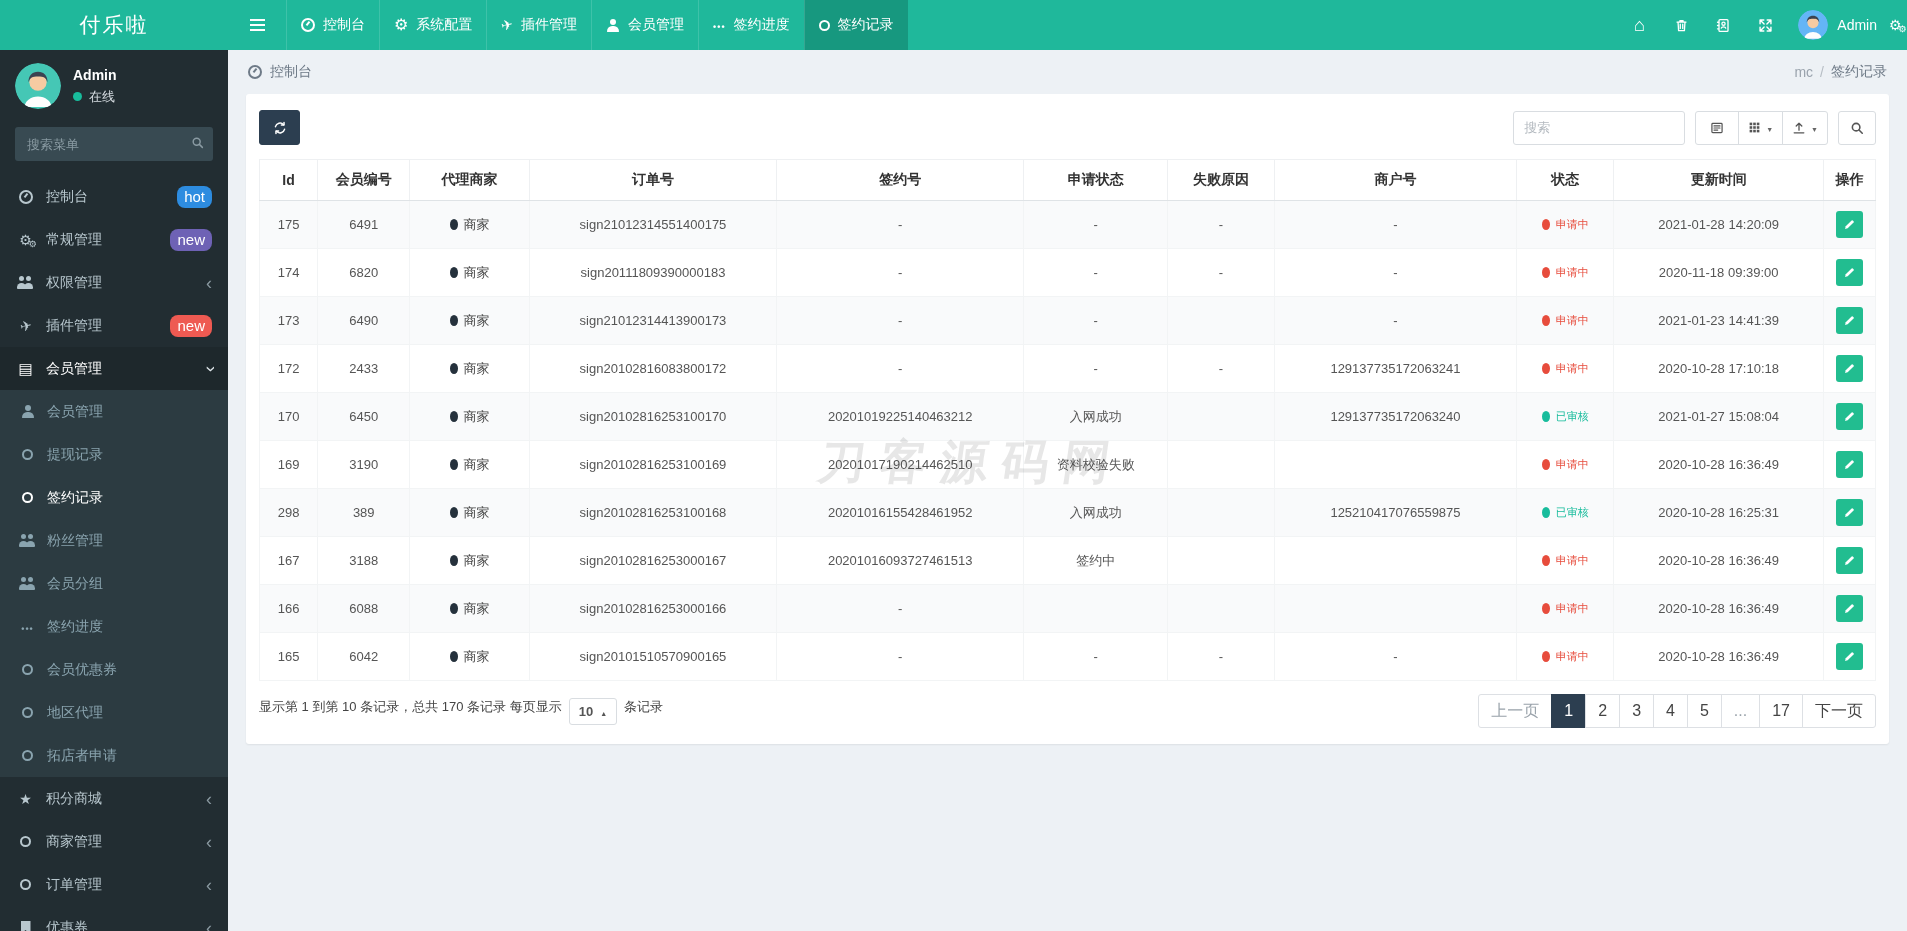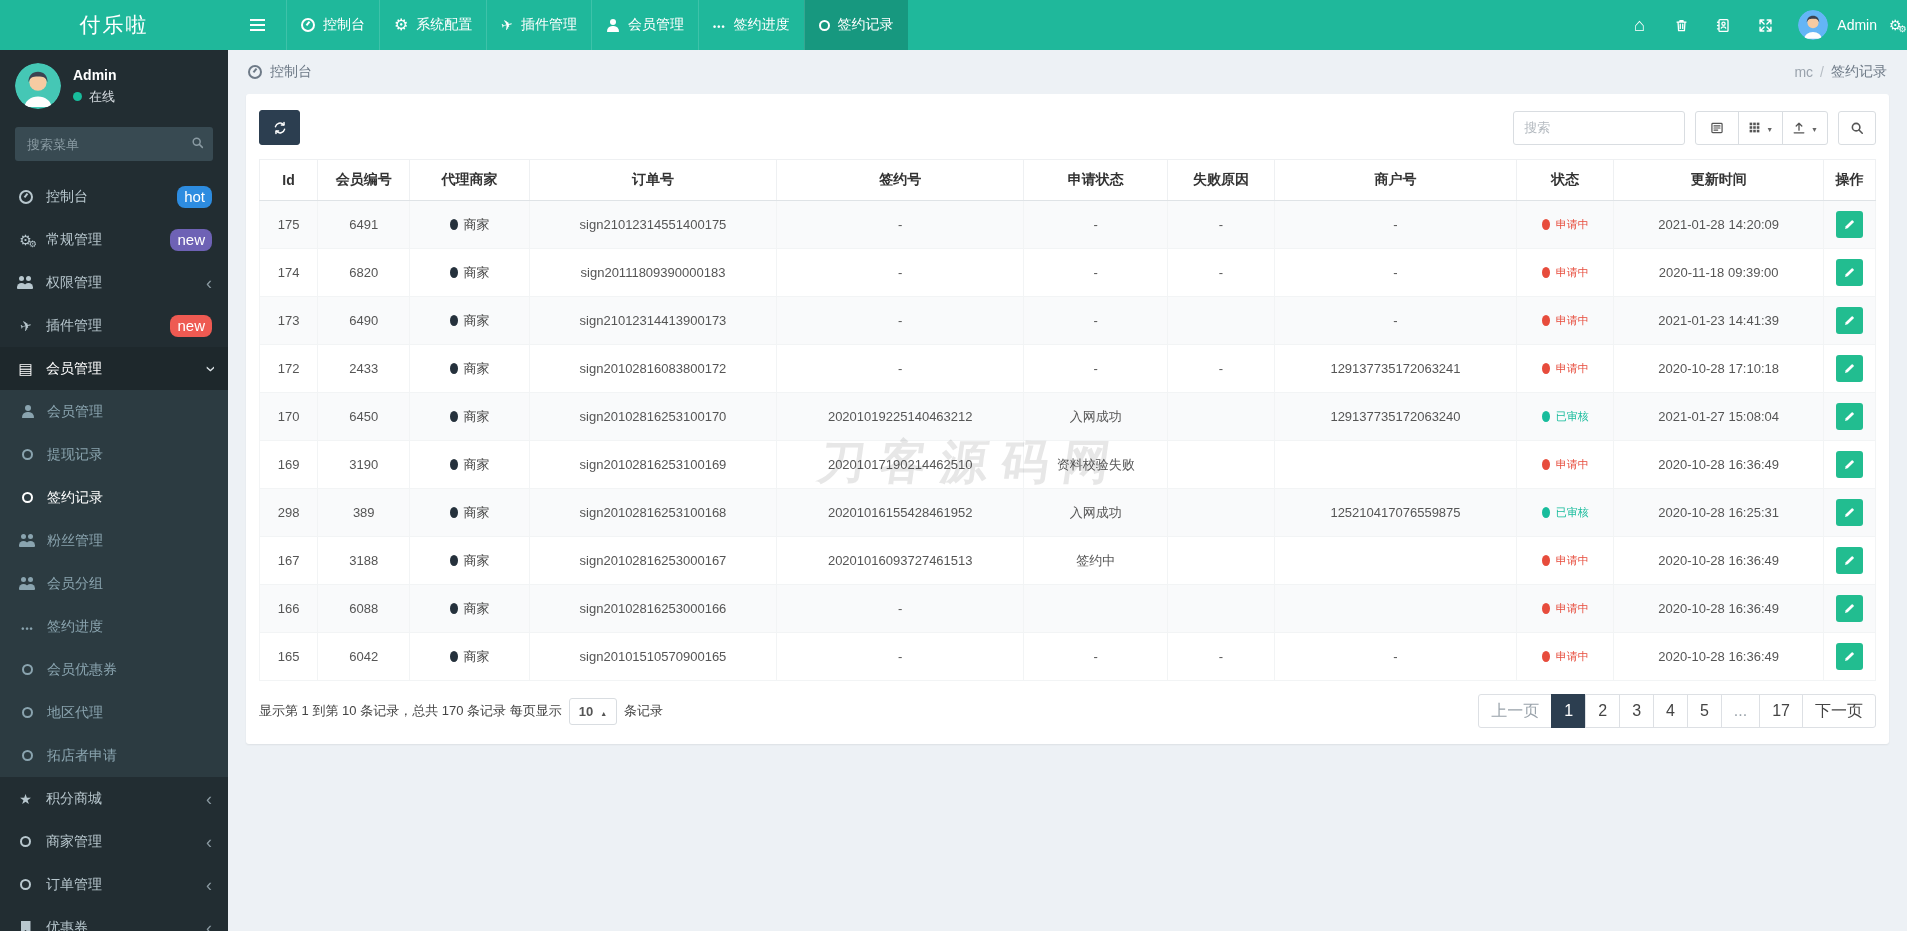--- a/index.html
+++ b/index.html
@@ -98,21 +98,21 @@
 .adot{width:8px;height:11px;border-radius:50%;background:#25313c;display:inline-block}
 .status{display:inline-flex;align-items:center;gap:6px;font-size:11px}
 .status em{font-style:normal}
 .sdot{width:8px;height:11px;border-radius:50%;background:currentColor;display:inline-block}
 .st-red{color:var(--red)}
 .st-green{color:var(--teal)}
 .btn-edit{width:27px;height:27px;border:0;border-radius:3px;background:#22bd90;color:#fff;display:inline-flex;align-items:center;justify-content:center;cursor:pointer}
 .watermark{position:absolute;left:560px;top:272px;font-size:47px;font-weight:bold;letter-spacing:14px;color:rgba(70,70,70,.13);transform:skewX(-8deg);pointer-events:none;white-space:nowrap}
 
 .tfoot{display:flex;align-items:center;margin-top:13px;font-size:13px;color:#444}
-.summary{display:flex;align-items:center}
+.summary{display:flex;}
 .psize{display:inline-flex;align-items:center;gap:7px;border:1px solid #d9dde1;border-radius:3px;padding:5px 9px;margin:0 7px;color:#555;cursor:pointer;background:#fff}
 .pages{margin-left:auto;display:flex}
 .pg{min-width:33px;height:34px;display:inline-flex;align-items:center;justify-content:center;padding:0 12px;border:1px solid #dde0e4;background:#fff;color:#444;font-size:16px;margin-left:-1px;cursor:pointer;text-decoration:none}
 .pg.first{border-radius:3px 0 0 3px;margin-left:0}
 .pg.last{border-radius:0 3px 3px 0}
 .pg.active{background:var(--navy);border-color:var(--navy);color:#fff}
 .pg.dim{color:#9aa3ab}
 svg{display:block}
 </style>
 </head>

